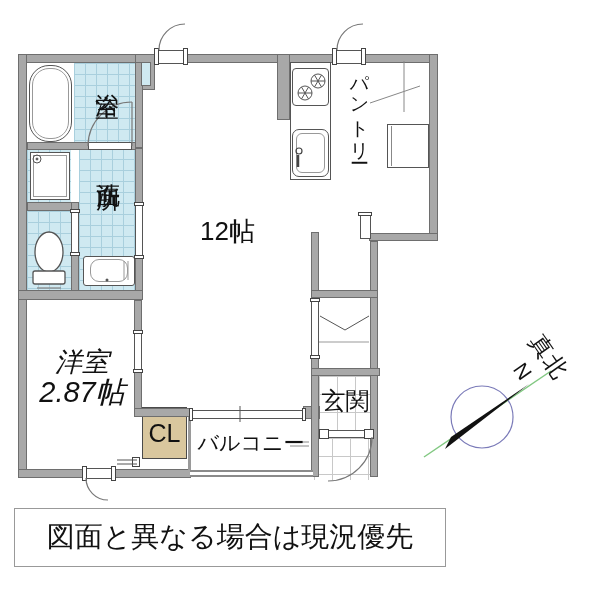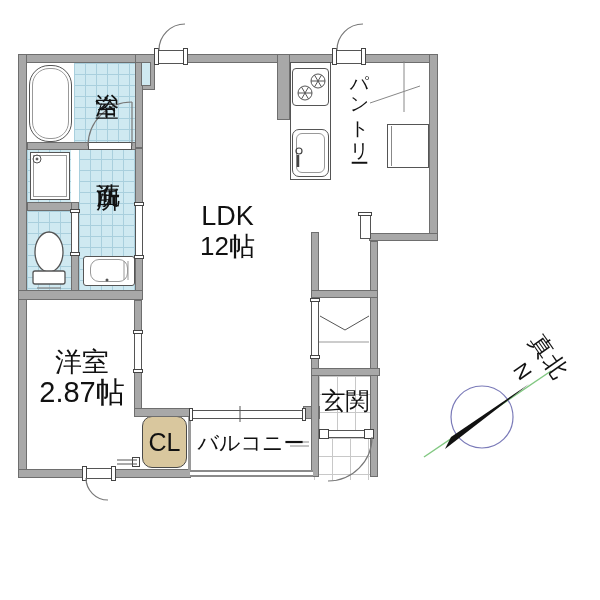--- a/index.html
+++ b/index.html
@@ -32,21 +32,21 @@
 
 <div id="plan">
 
   <div class="tile" style="left:74px;top:63px;width:61px;height:79px;"></div>
   <div class="tile" style="left:27px;top:148px;width:44px;height:54px;"></div>
   <div class="tile" style="left:27px;top:211px;width:44px;height:81px;"></div>
   <div class="tile" style="left:79px;top:148px;width:56px;height:142px;"></div>
   <div class="gtile" style="left:319px;top:376px;width:52px;height:54px;"></div>
   <div class="gtile" style="left:314px;top:438px;width:63px;height:42px;"></div>
 
-  <div class="tan cbox" style="left:142px;top:416px;width:45px;height:52px;border-radius:10px;">
+  <div class="tan cbox" style="left:142px;top:407px;width:45px;height:52px;">
     <span class="label" style="position:static;font-size:25px;">CL</span>
   </div>
 
   <div class="wall" style="left:18px;top:54px;width:420px;height:9px;"></div>
   <div class="wall" style="left:18px;top:54px;width:9px;height:424px;"></div>
   <div class="wall" style="left:429px;top:54px;width:9px;height:187px;"></div>
   <div class="wall" style="left:369px;top:233px;width:69px;height:8px;"></div>
   <div class="wall" style="left:370px;top:241px;width:8px;height:236px;"></div>
   <div class="wall" style="left:18px;top:469px;width:173px;height:9px;"></div>
   <div class="wall" style="left:27px;top:142px;width:116px;height:8px;"></div>
@@ -173,31 +173,33 @@
       <line x1="424" y1="457" x2="551" y2="371" stroke="#82c882" stroke-width="1.5"></line>
       <circle cx="482" cy="417" r="31" stroke="#7a7ab8" stroke-width="1.2" fill="none"></circle>
       <polygon points="529,384 451,437 445,449" fill="#111"></polygon>
     </g>
   </svg>
 
   <div class="label vtext" style="left:94px;top:74px;font-size:24px;">浴室</div>
   <div class="label vtext" style="left:95px;top:164px;font-size:24px;">洗面所</div>
   <div class="label vtext" style="left:349px;top:62px;font-size:19px;letter-spacing:1px;">パントリー</div>
   <div class="label cbox" style="left:170px;top:200px;width:115px;height:62px;flex-direction:column;">
-    <div style="font-size:27px;">LDK</div>
     <div style="font-size:26px;">12帖</div>
   </div>
-  <div class="label cbox" style="left:28px;top:345px;width:108px;height:66px;flex-direction:column;">
+  <div class="label cbox" style="left:28px;top:345px;width:108px;height:66px;flex-direction:column;font-style:italic;">
     <div style="font-size:27px;">洋室</div>
     <div style="font-size:29px;">2.87帖</div>
   </div>
   <div class="label cbox" style="left:190px;top:430px;width:122px;height:26px;">
     <span style="font-size:21px;white-space:nowrap;">バルコニー</span>
   </div>
   <div class="label cbox" style="left:319px;top:386px;width:53px;height:30px;">
     <span style="font-size:24px;white-space:nowrap;">玄関</span>
   </div>
 
   <div class="label" style="left:527px;top:359px;font-size:21px;transform:rotate(55deg);transform-origin:left top;">N</div>
   <div class="label" style="left:545px;top:330px;font-size:23px;transform:rotate(55deg);transform-origin:left top;letter-spacing:1px;white-space:nowrap;">真北</div>
 
+  <div class="abs cbox" style="left:14px;top:508px;width:432px;height:59px;border:1.5px solid #999;background:#fff;">
+    <span class="label" style="position:static;font-size:28px;white-space:nowrap;">図面と異なる場合は現況優先</span>
+  </div>
 
 </div>
 
 </body></html>

